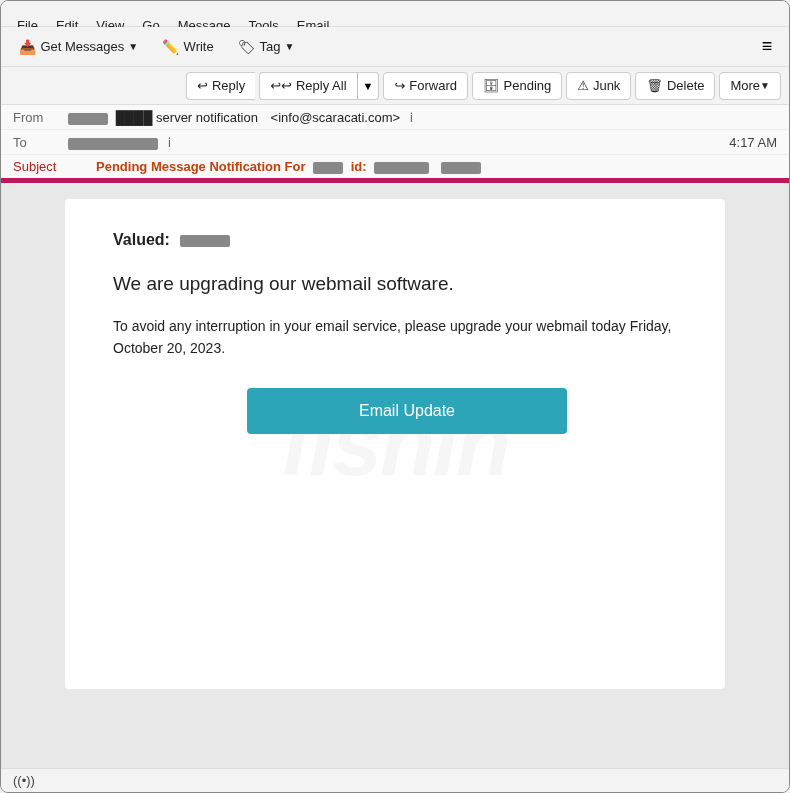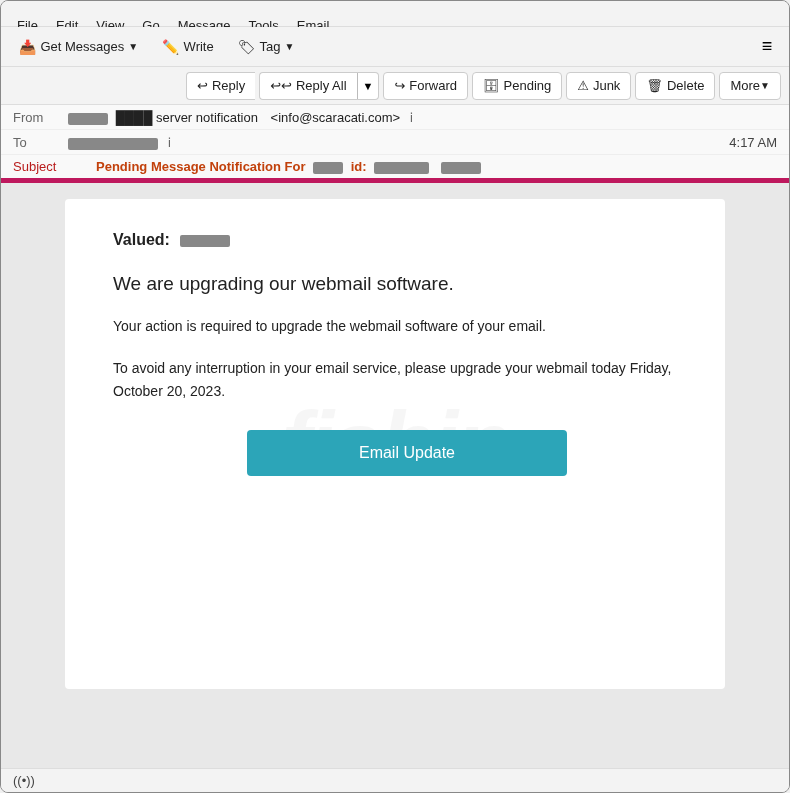--- a/index.html
+++ b/index.html
@@ -474,21 +474,20 @@
 
       <div class="email-content">
 
         <div class="valued-line">
           <span>Valued:</span>
           <span class="header-redacted" style="width:50px; margin-left:6px;"></span>
         </div>
 
         <p class="upgrade-heading">We are upgrading our webmail software.</p>
 
-        <p class="body-paragraph">Your action is required to upgrade the webmail software of your email.</p>
 
         <p class="body-paragraph">To avoid any interruption in your email service, please upgrade your webmail today Friday, October 20, 2023.</p>
 
         <button class="email-update-btn">Email Update</button>
 
 
       </div>
     </div>
   </div>
 

